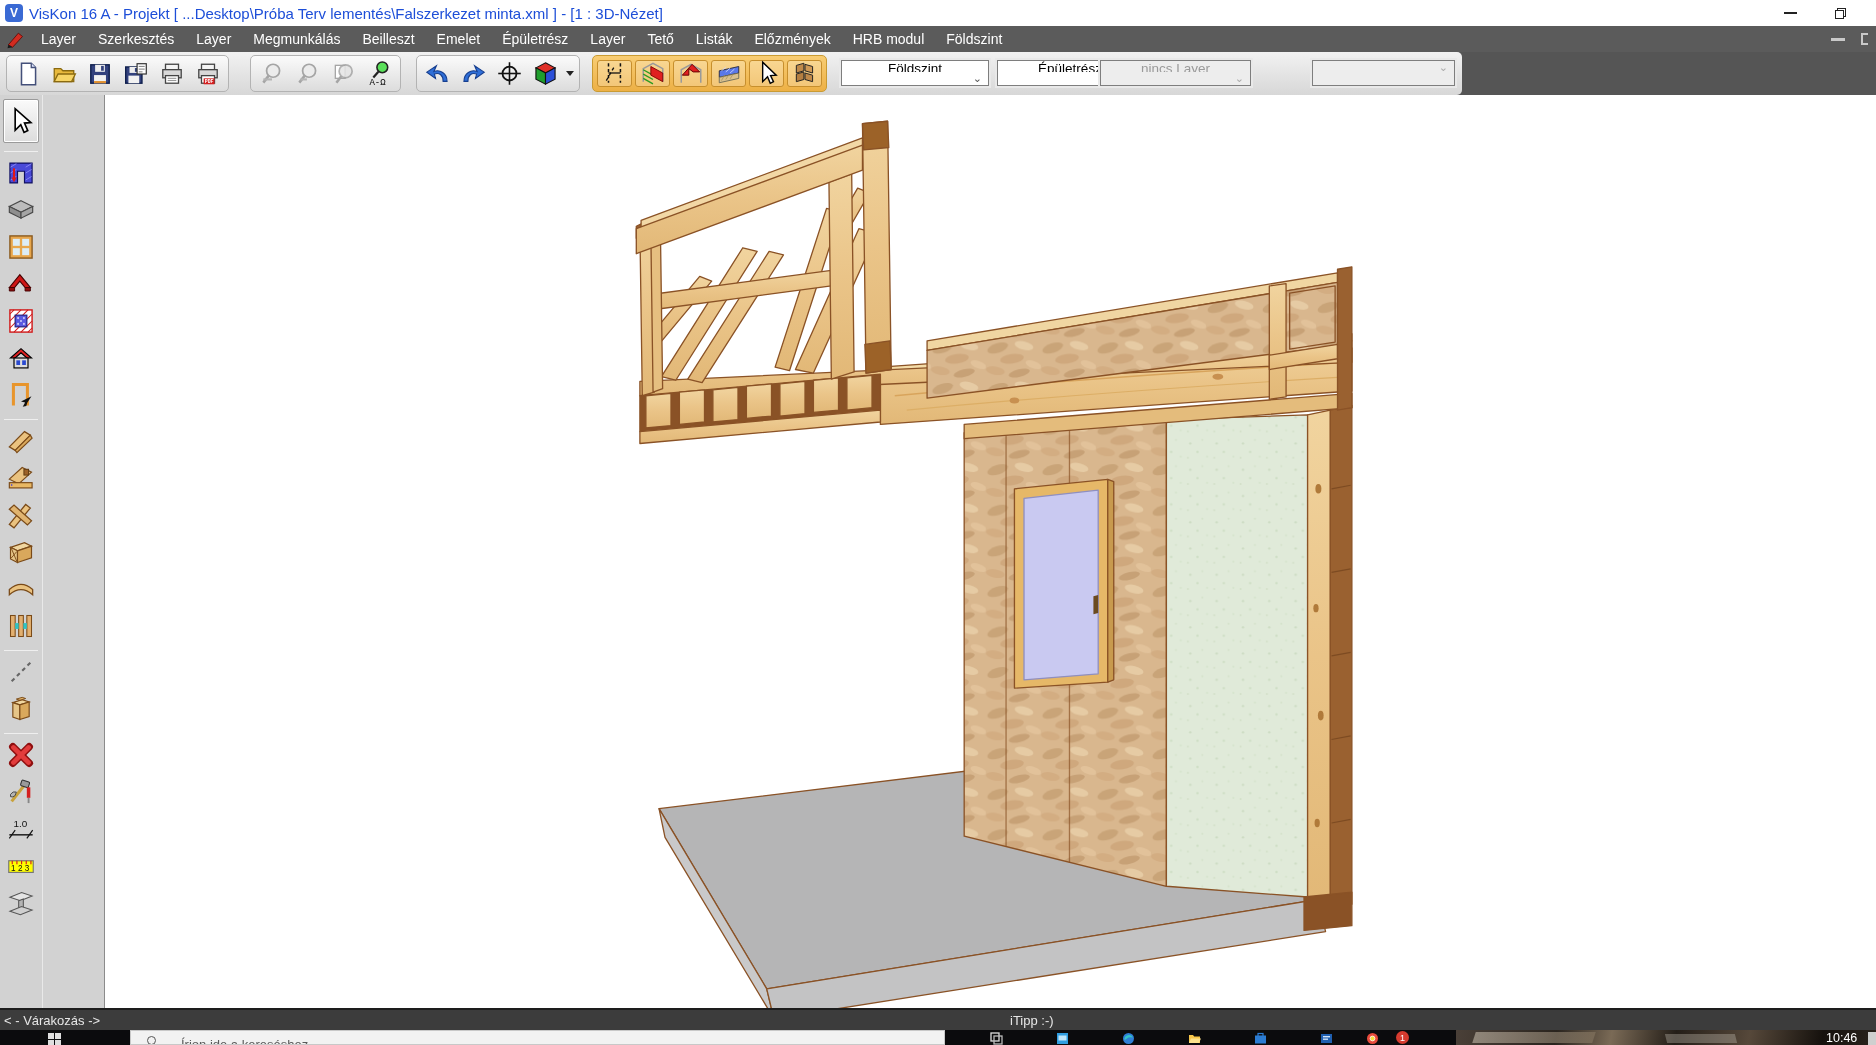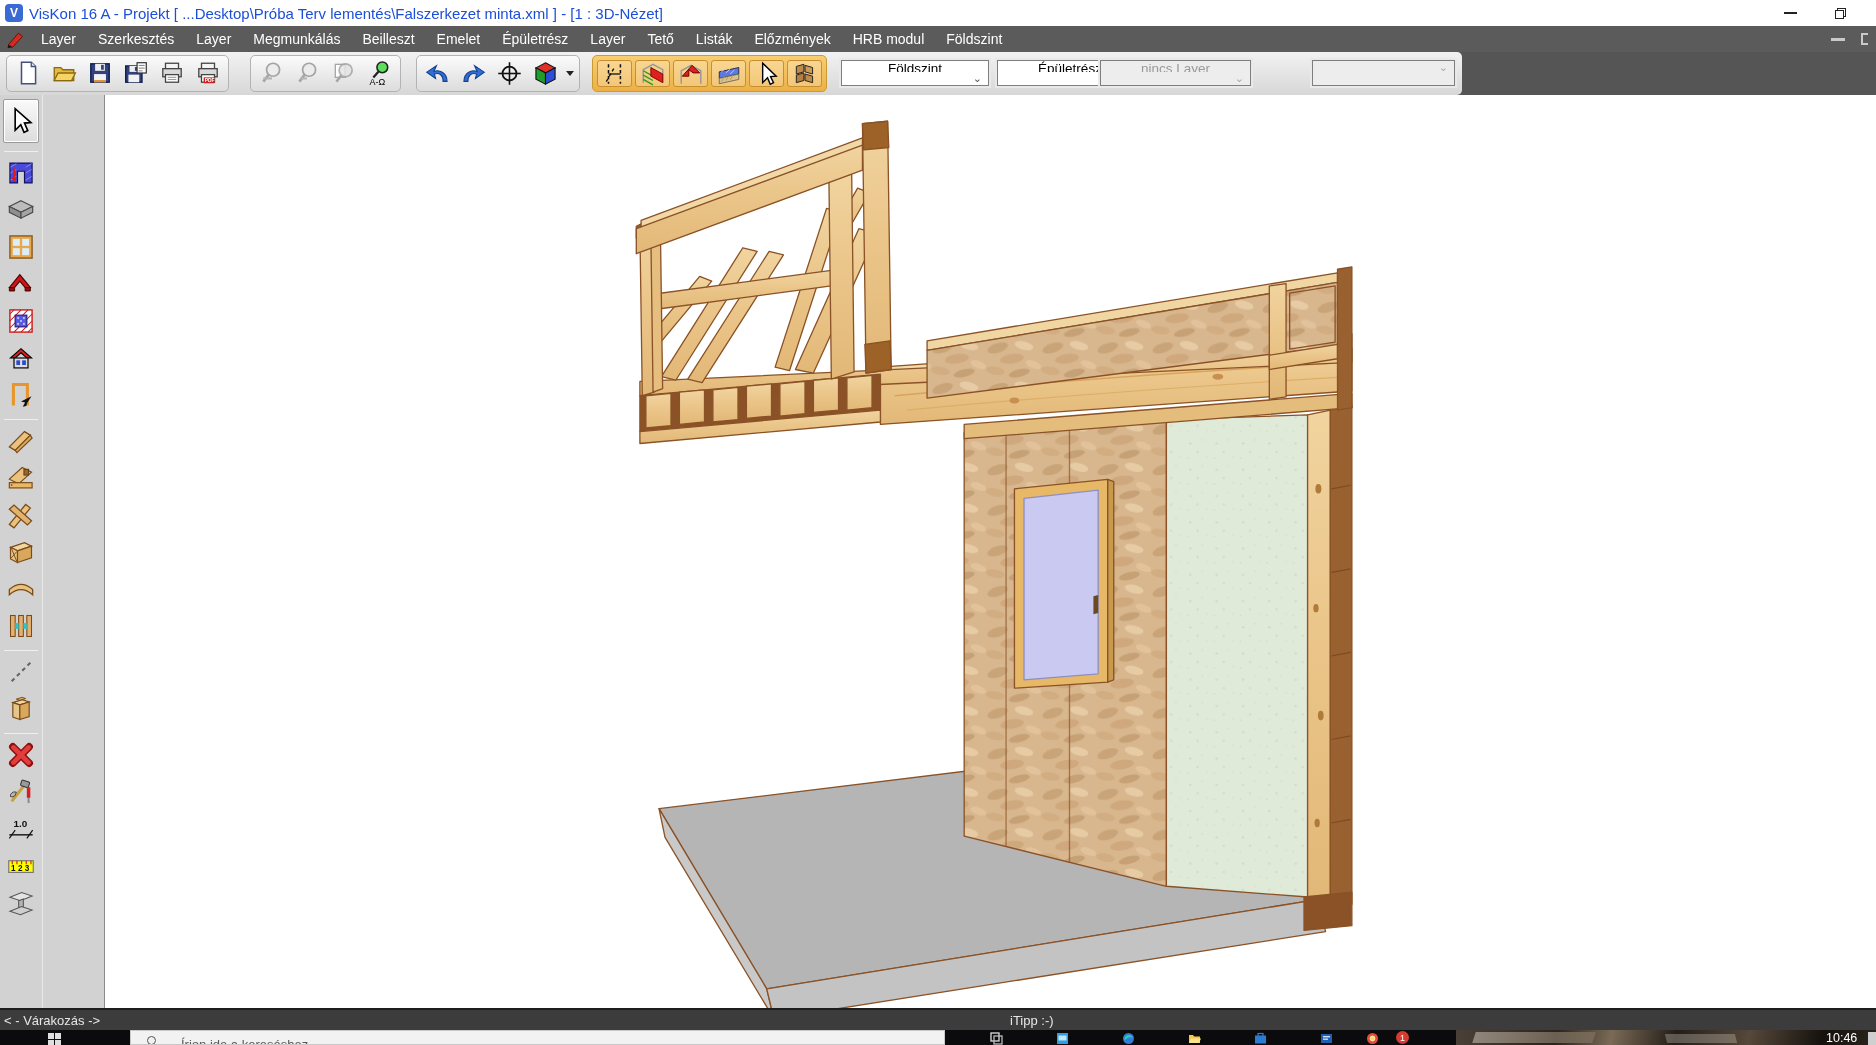--- a/index.html
+++ b/index.html
@@ -22,35 +22,35 @@
   .menu-pencil { width:22px; height:20px; margin:0 4px 0 4px; }
   .menu-item { font-size:14px; padding:0 11px; height:26px; display:flex; align-items:center; cursor:default; }
   .mdi-controls { position:absolute; right:8px; top:0; height:26px; display:flex; align-items:center; gap:16px; }
   .mdi-min { width:14px; height:3px; background:#c9c9c9; }
   .mdi-box { width:7px; height:12px; border:2px solid #c9c9c9; border-right:none; }
 
   
   .toolbar { position:absolute; left:0; top:52px; width:1876px; height:43px; background:#555; }
   .tb-light { position:absolute; left:0; top:0; width:1462px; height:43px; background:linear-gradient(#f2f2f2,#d7d7d7); border-radius:0 5px 5px 0; }
   .tgroup { position:absolute; top:3px; height:37px; display:flex; align-items:center; gap:1px; padding:1px 3px; background:linear-gradient(#fbfbfb,#dcdcdc); border:1px solid #b3b3b3; border-radius:5px; }
-  .tbtn { width:35px; height:27px; display:flex; align-items:flex-start; justify-content:center; border-radius:3px; }
+  .tbtn { width:35px; height:27px; display:flex; align-items:flex-end; justify-content:center; border-radius:3px;font-family:Liberation Mono, monospace; }
   .tgroup.yellow { background:linear-gradient(#f8cd74,#edb045); border:1px solid #c99b33; }
   .tgroup.yellow .tbtn { border:1px solid #c78f2d; background:rgba(255,255,255,0.25); margin:0 1px; }
   .caretbtn { width:12px; height:33px; display:flex; align-items:center; justify-content:center; }
   .caret { width:0; height:0; border-left:4px solid transparent; border-right:4px solid transparent; border-top:5px solid #222; }
   .combo { position:absolute; top:8px; height:26px; background:#fff; border:1px solid #7e7e7e; display:flex; align-items:center; padding:0 6px; font-size:13.5px; color:#000; box-shadow:0 0 0 2px #e9e9e9;flex-direction:column; }
   .combo .chev { margin-left:auto; color:#555; font-size:11px; }
   .combo.disabled { background:#ededed; color:#9a9a9a; }
   .combo.disabled .chev { color:#aaa; }
   .combo-label { white-space:nowrap; overflow:hidden; }
 
   
   .main { position:absolute; left:0; top:95px; width:1876px; height:913px; background:#d2d2d2; }
   .sidebar { position:absolute; left:0; top:0; width:42px; height:913px; background:#d2d2d2; display:flex; flex-direction:column; align-items:center; }
-  .sbtn { width:36px; height:33px; margin-top:4px; display:flex; align-items:center; justify-content:center; border-radius:2px;font-weight:bold; }
+  .sbtn { width:36px; height:33px; margin-top:4px; display:flex; align-items:center; justify-content:center; border-radius:2px; }
   .sbtn.active { border:1px solid #9a9a9a; background:linear-gradient(#fafafa,#dcdcdc); box-shadow:inset 0 0 0 1px #fff; height:44px; }
   .ssep { width:34px; height:1px; background:#a9a9a9; border-bottom:1px solid #efefef; margin-top:8px; }
   .side-gap { position:absolute; left:42px; top:0; width:63px; height:913px; background:#d2d2d2; border-left:1px solid #e9e9e9; border-right:1px solid #8b8b8b; }
   .canvas { position:absolute; left:105px; top:0; width:1771px; height:913px; background:#ffffff; }
   .canvas svg.scene { width:100%; height:100%; display:block; }
 
   
   .statusbar { position:absolute; left:0; top:1008px; width:1876px; height:22px; background:#3c3c3c; border-top:2px solid #1d1d1d; color:#e6e6e6; font-size:13px;padding-left:27px; }
   .status-left { position:absolute; left:4px; top:3px; }
   .status-tip { position:absolute; left:1010px; top:3px; }

